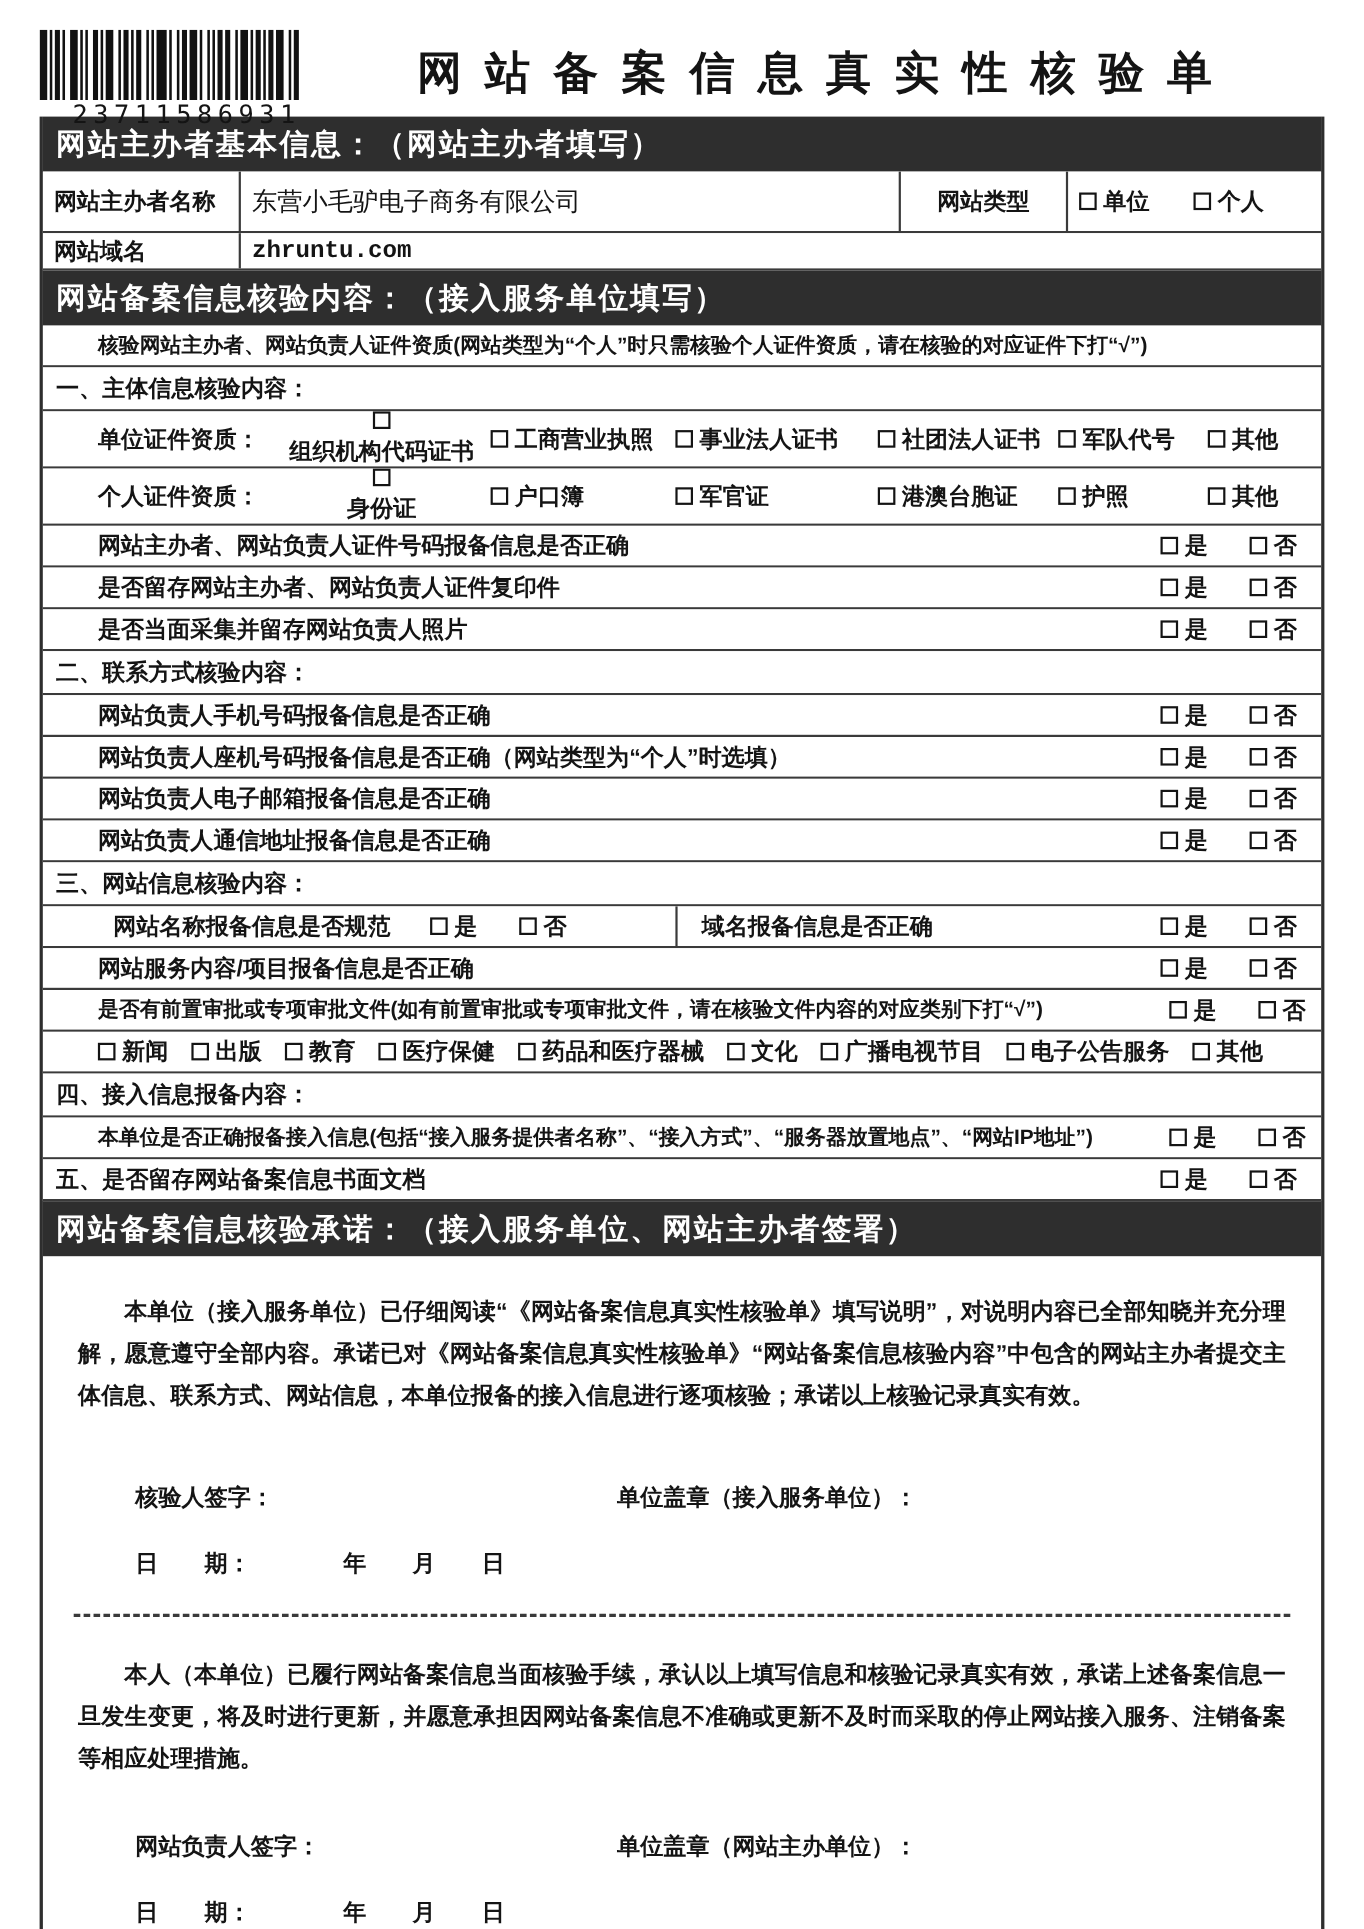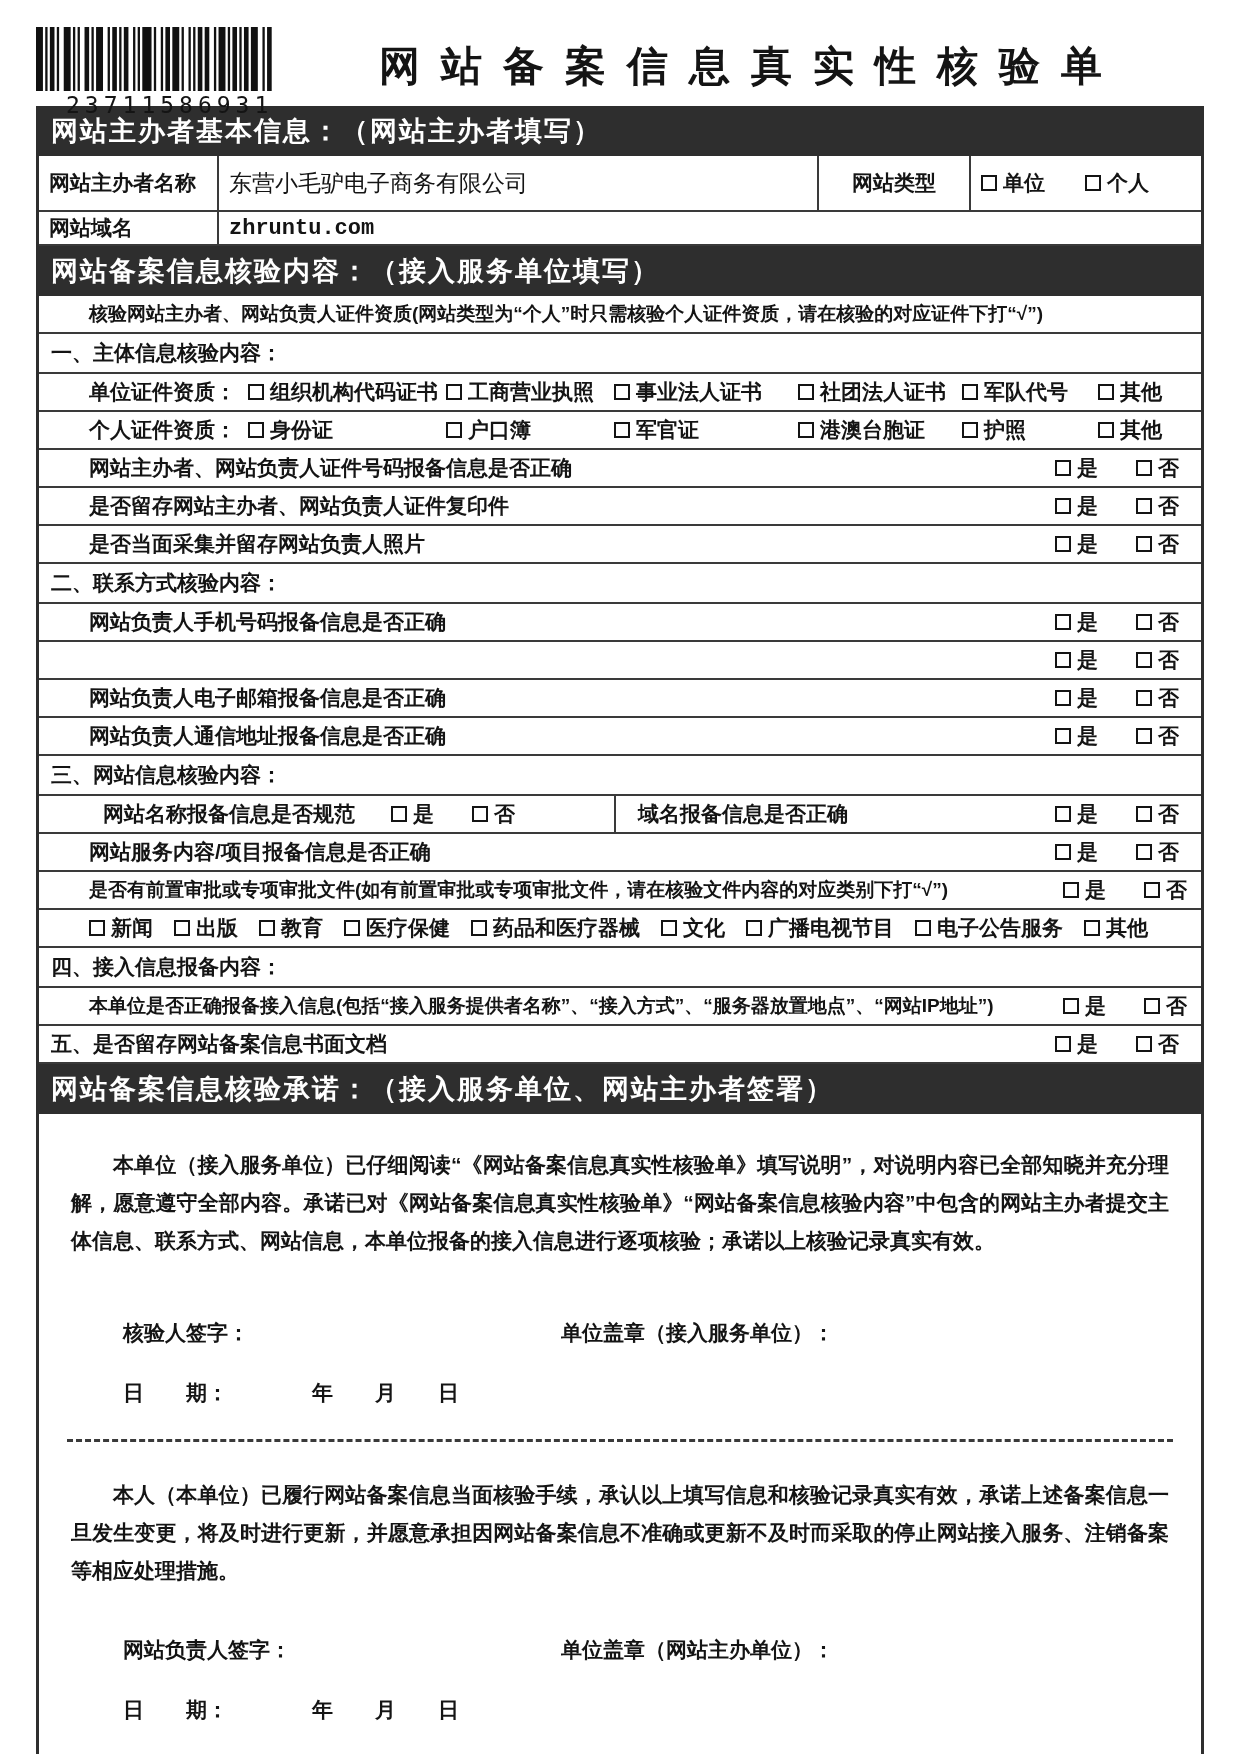--- a/index.html
+++ b/index.html
@@ -54,21 +54,21 @@
   
   .cb {
     display: inline-block; width: 16px; height: 16px;
     border: 2px solid #141414; background: #fff; flex: 0 0 16px;
   }
   .opt { display: inline-flex; align-items: center; gap: 6px; white-space: nowrap; }
   .opts { display: flex; align-items: center; }
   .gap36 .opt + .opt { margin-left: 40px; }
   .gap22 .opt + .opt { margin-left: 21px; }
   .certcols { padding-left: 2px; }
-  .certcols .opt:nth-child(1) { width: 198px; }
+  .certcols .opt:nth-child(1) { width: 198px; flex-direction: column; }
   .certcols .opt:nth-child(2) { width: 168px; }
   .certcols .opt:nth-child(3) { width: 172px; }
   .certcols .opt:nth-child(4) { width: 176px; padding-left: 12px; }
   .certcols .opt:nth-child(5) { width: 136px; }
   .yn { display: inline-flex; align-items: center; margin-left: auto; padding-right: 22px; }
   .yn .opt + .opt { margin-left: 38px; }
   .yn.inl { margin-left: 36px; padding-right: 28px; }
   .yn.tight { padding-right: 14px; }
 
   
@@ -290,20 +290,21 @@
             <span>是</span>
           </span>
           <span class="opt">
             <span class="cb"></span>
             <span>否</span>
           </span>
         </span>
     </div>
 
     <div class="row">
+      <div class="cell ind grow">网站负责人座机号码报备信息是否正确（网站类型为“个人”时选填）</div>
       <span class="yn">
           <span class="opt">
             <span class="cb"></span>
             <span>是</span>
           </span>
           <span class="opt">
             <span class="cb"></span>
             <span>否</span>
           </span>
         </span>

